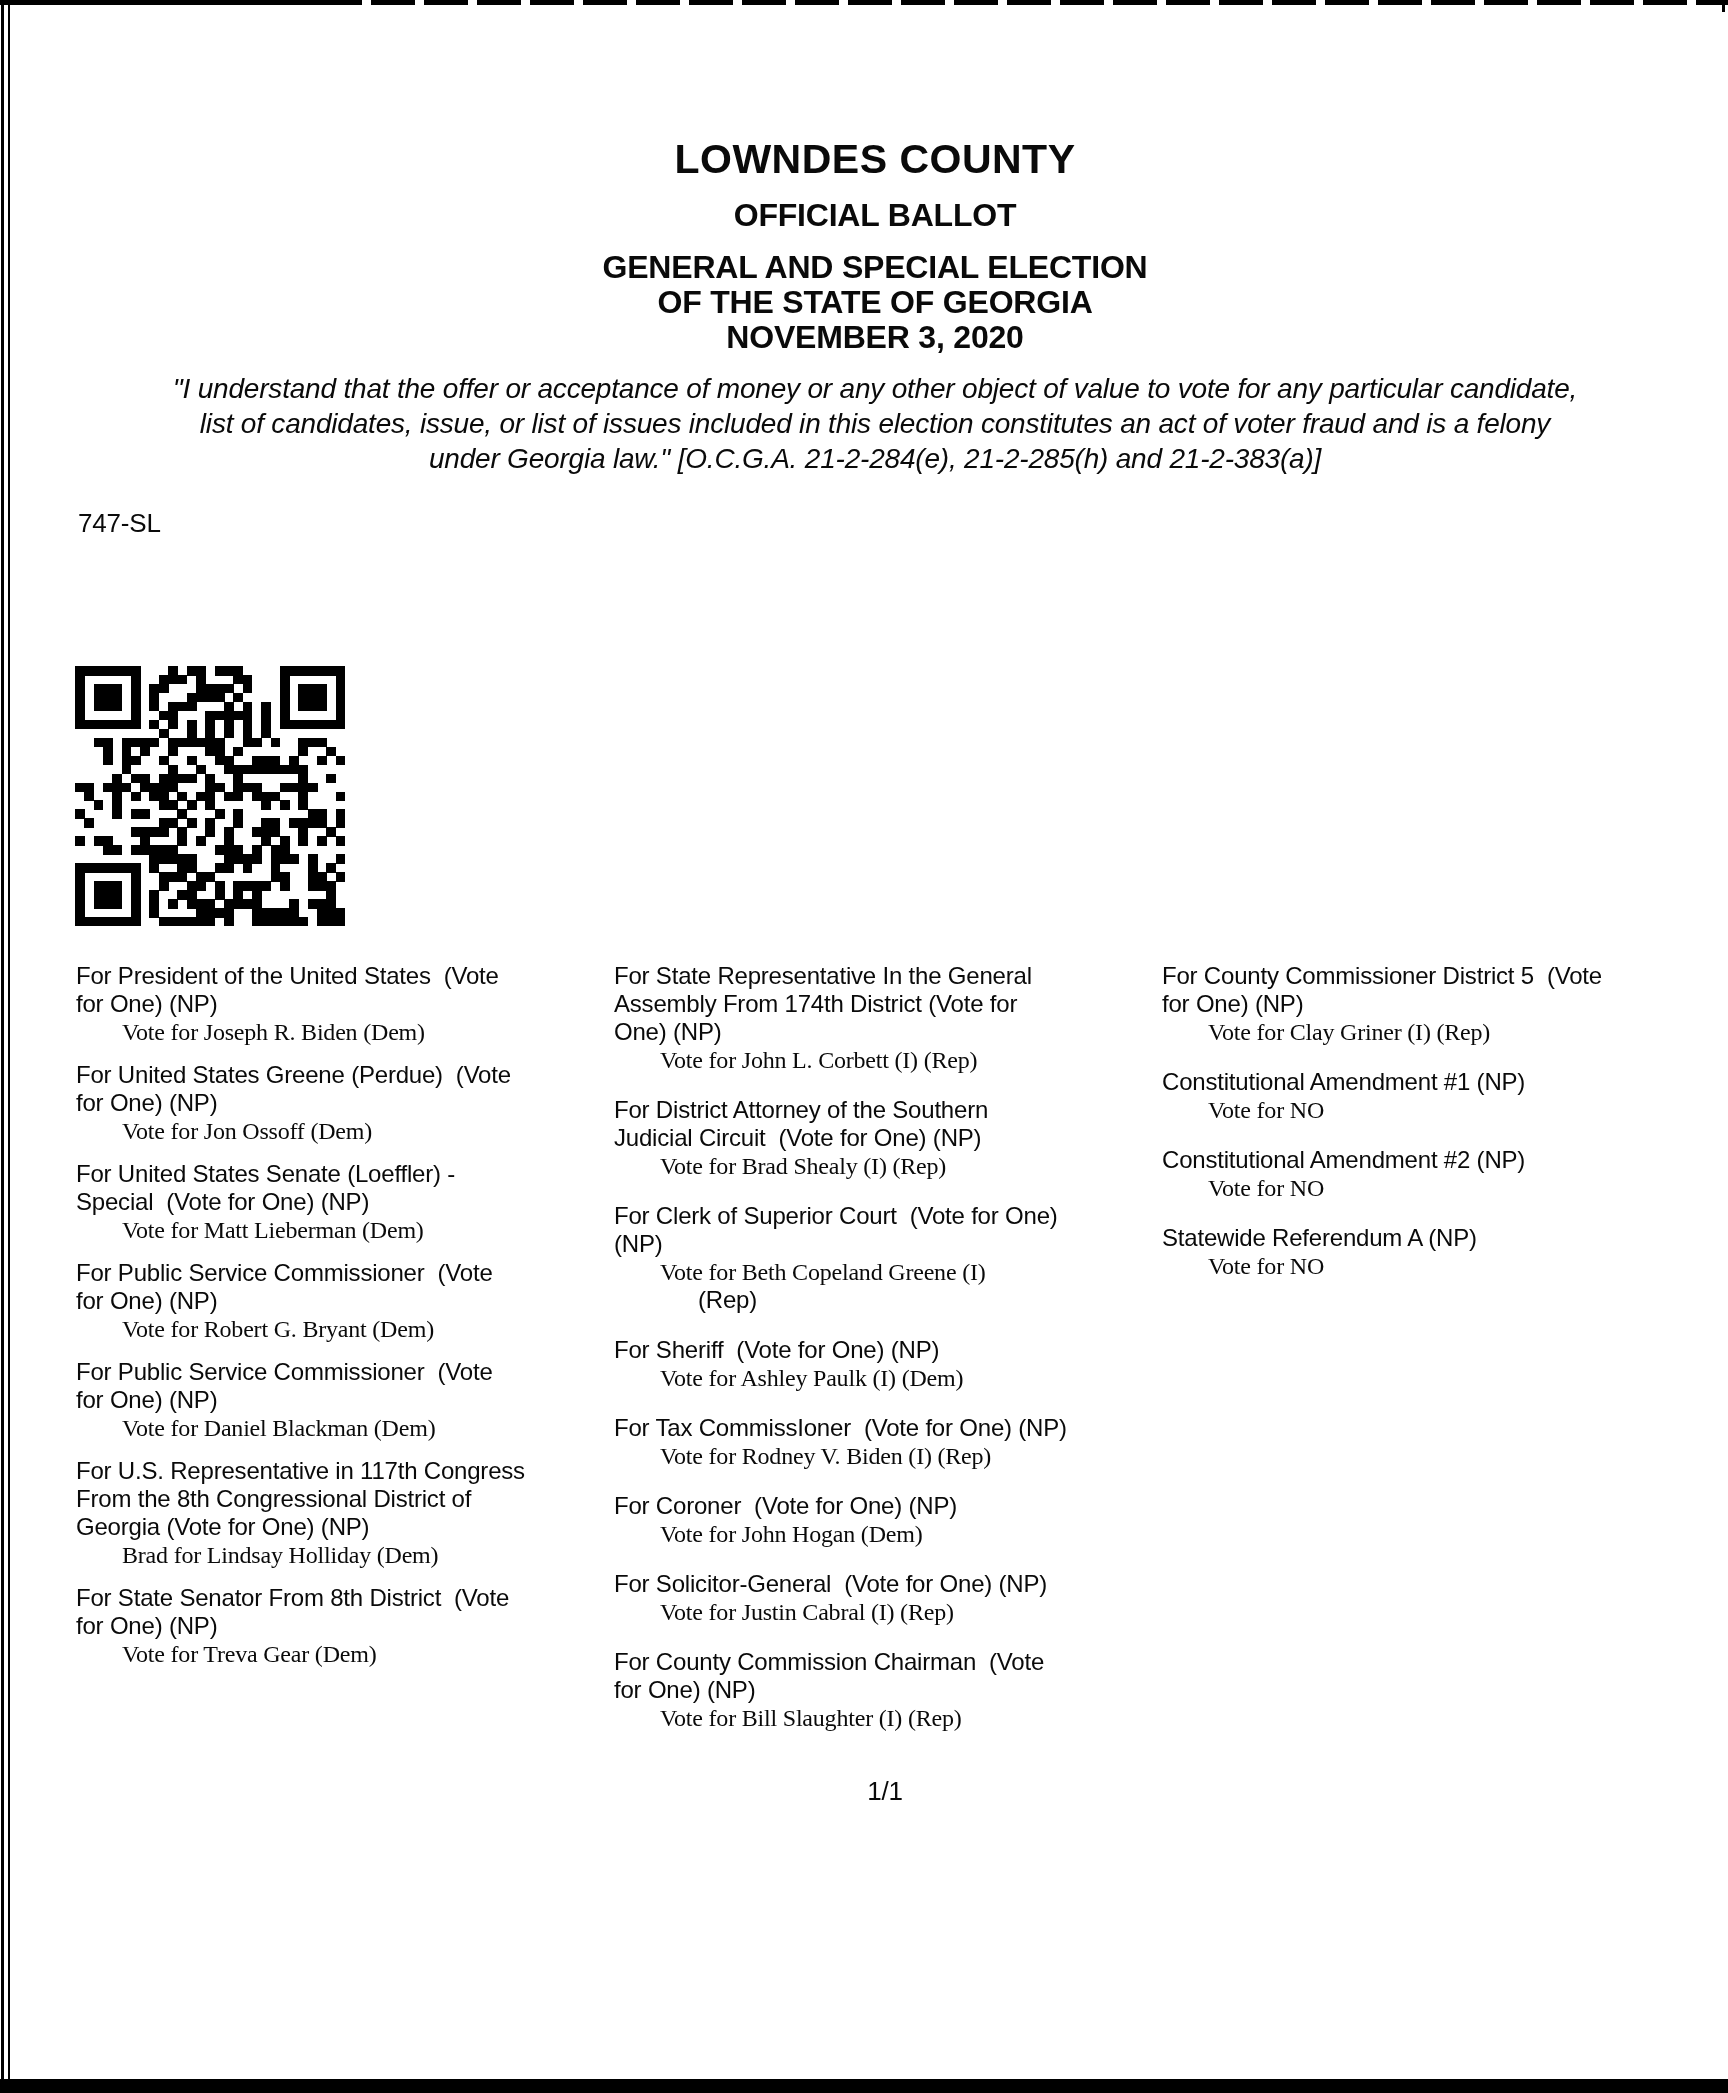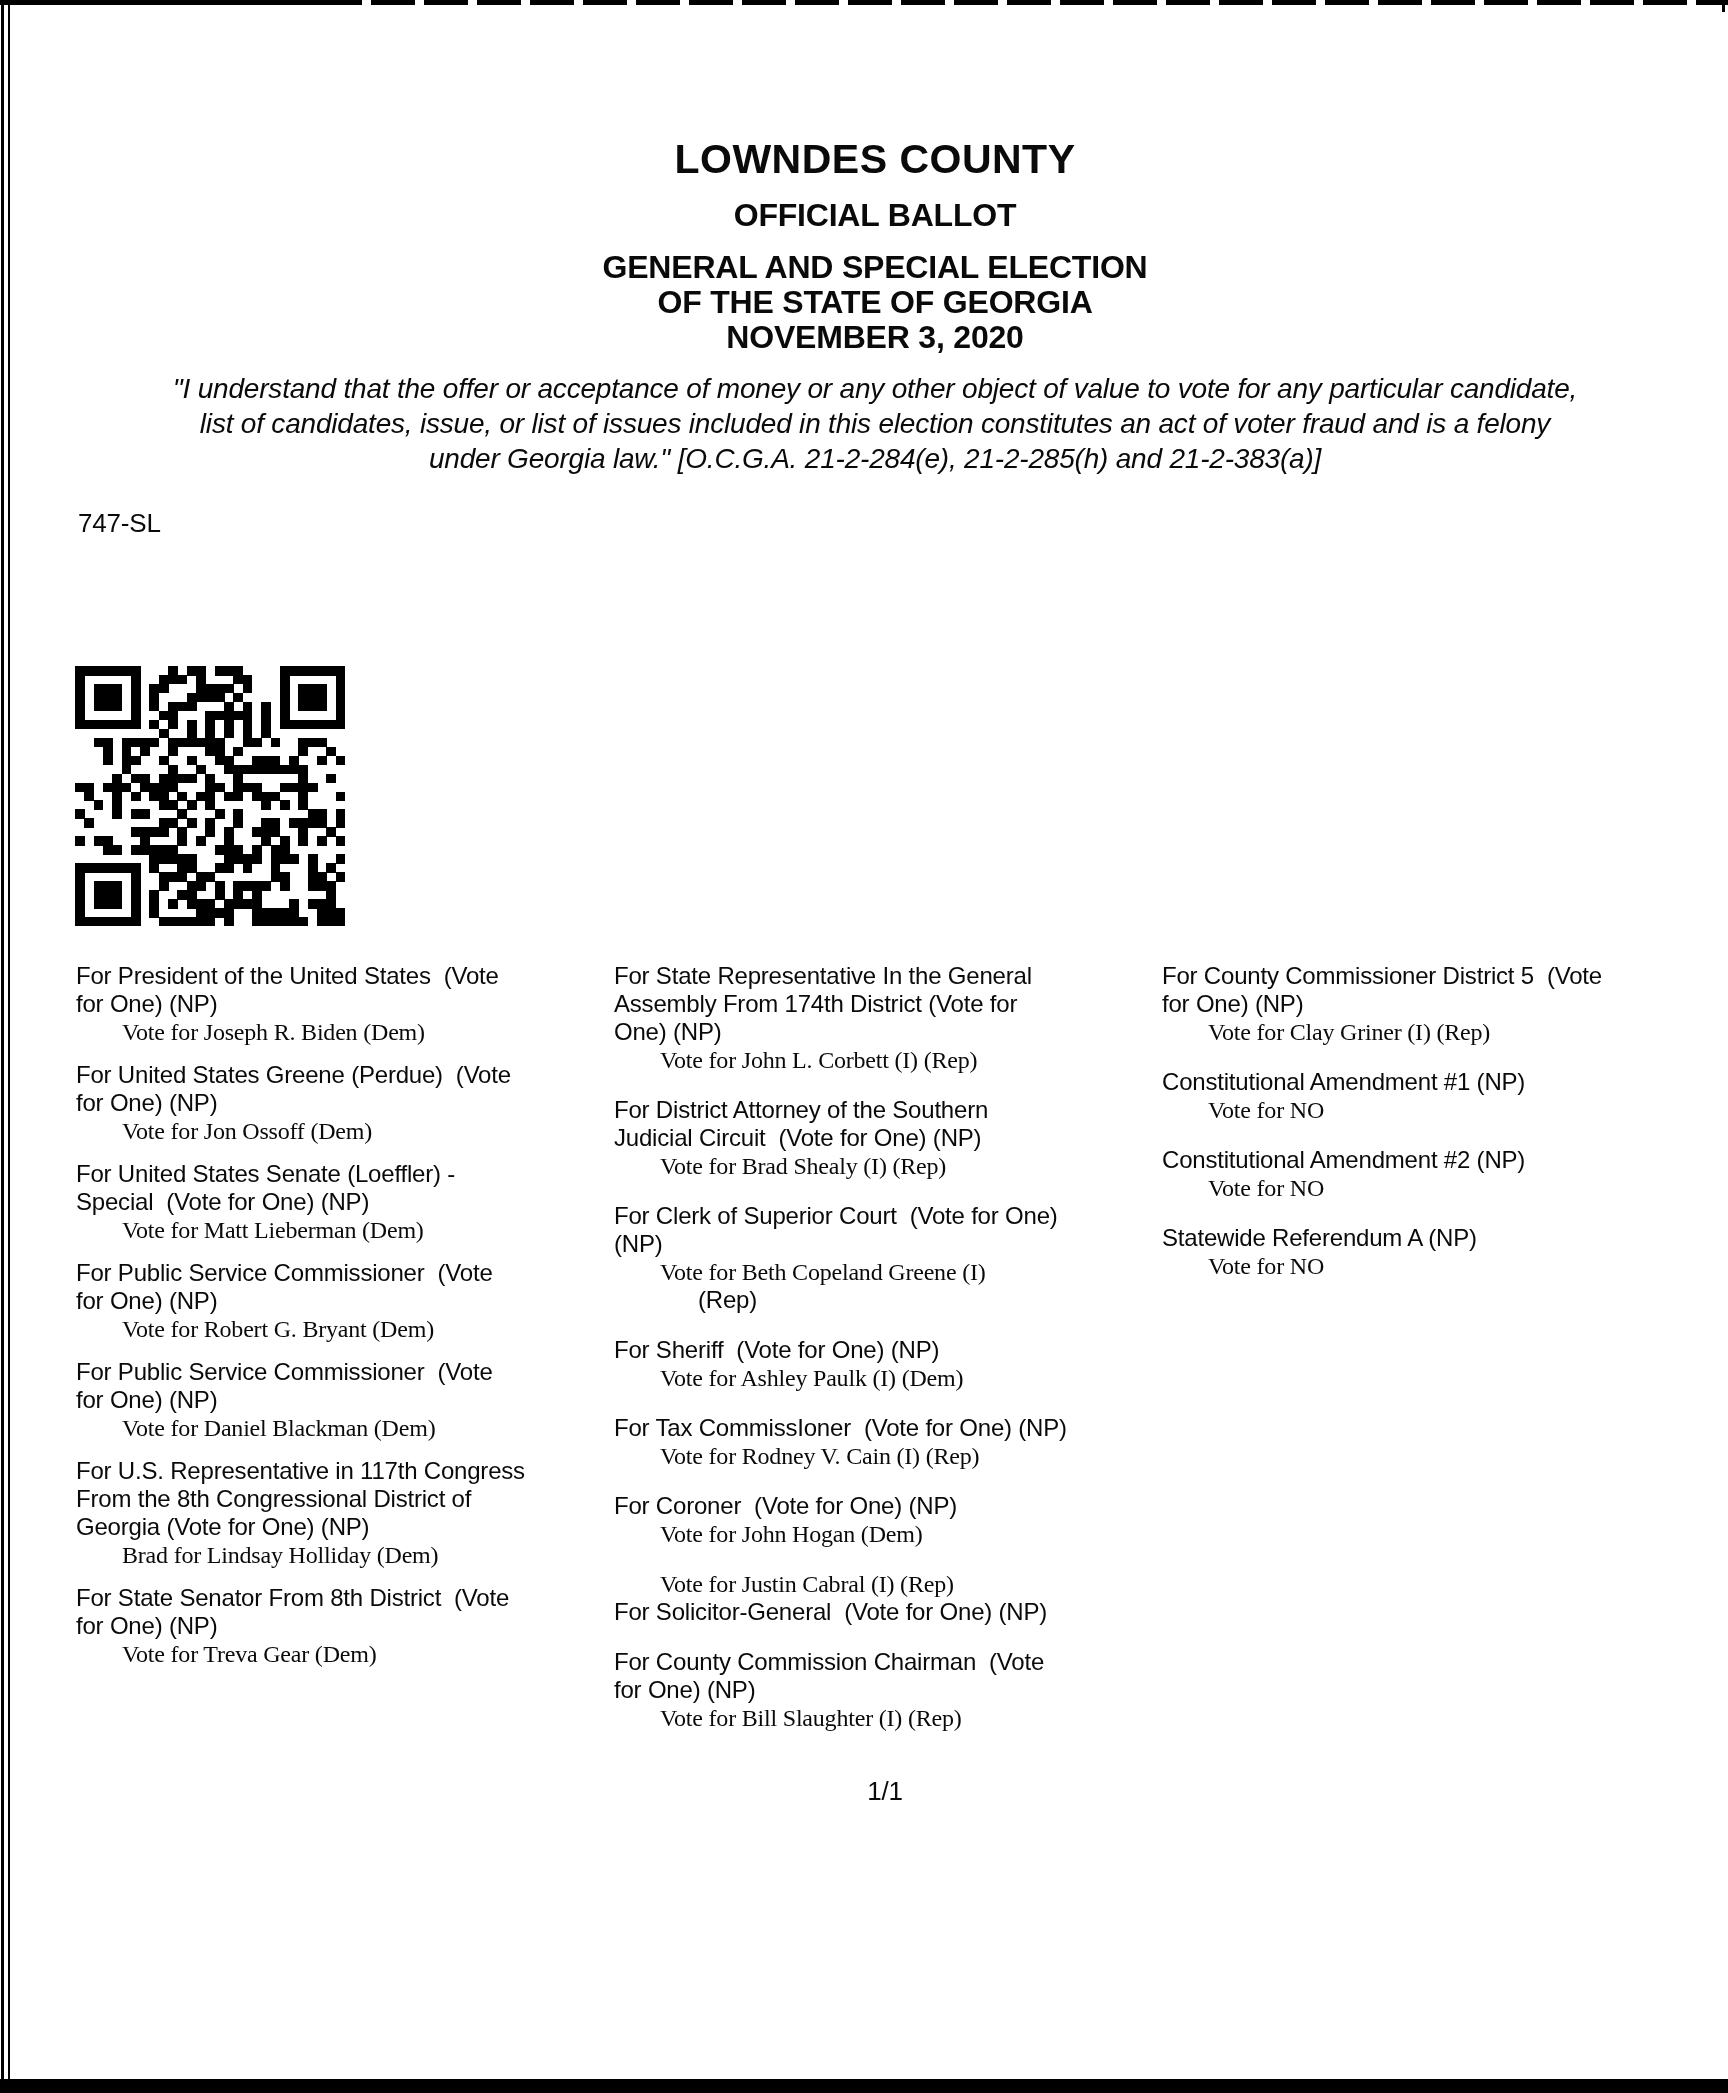--- a/index.html
+++ b/index.html
@@ -547,29 +547,29 @@
       <div class="line">(NP)</div>
       <div class="line vote-first">Vote for Beth Copeland Greene (I)</div>
       <div class="line vote-cont">(Rep)</div>
     </div>
     <div class="race">
       <div class="line">For Sheriff  (Vote for One) (NP)</div>
       <div class="line vote-first">Vote for Ashley Paulk (I) (Dem)</div>
     </div>
     <div class="race">
       <div class="line">For Tax CommissIoner  (Vote for One) (NP)</div>
-      <div class="line vote-first">Vote for Rodney V. Cain (I) (Rep)</div>
+      <div class="line vote-first">Vote for Rodney V. Biden (I) (Rep)</div>
     </div>
     <div class="race">
       <div class="line">For Coroner  (Vote for One) (NP)</div>
       <div class="line vote-first">Vote for John Hogan (Dem)</div>
     </div>
     <div class="race">
+      <div class="line">For Solicitor-General  (Vote for One) (NP)</div>
       <div class="line vote-first">Vote for Justin Cabral (I) (Rep)</div>
-      <div class="line">For Solicitor-General  (Vote for One) (NP)</div>
     </div>
     <div class="race">
       <div class="line">For County Commission Chairman  (Vote</div>
       <div class="line">for One) (NP)</div>
       <div class="line vote-first">Vote for Bill Slaughter (I) (Rep)</div>
     </div>
   </div>
 <div class="abs col col-3" id="col2">
     <div class="race">
       <div class="line">For County Commissioner District 5  (Vote</div>

